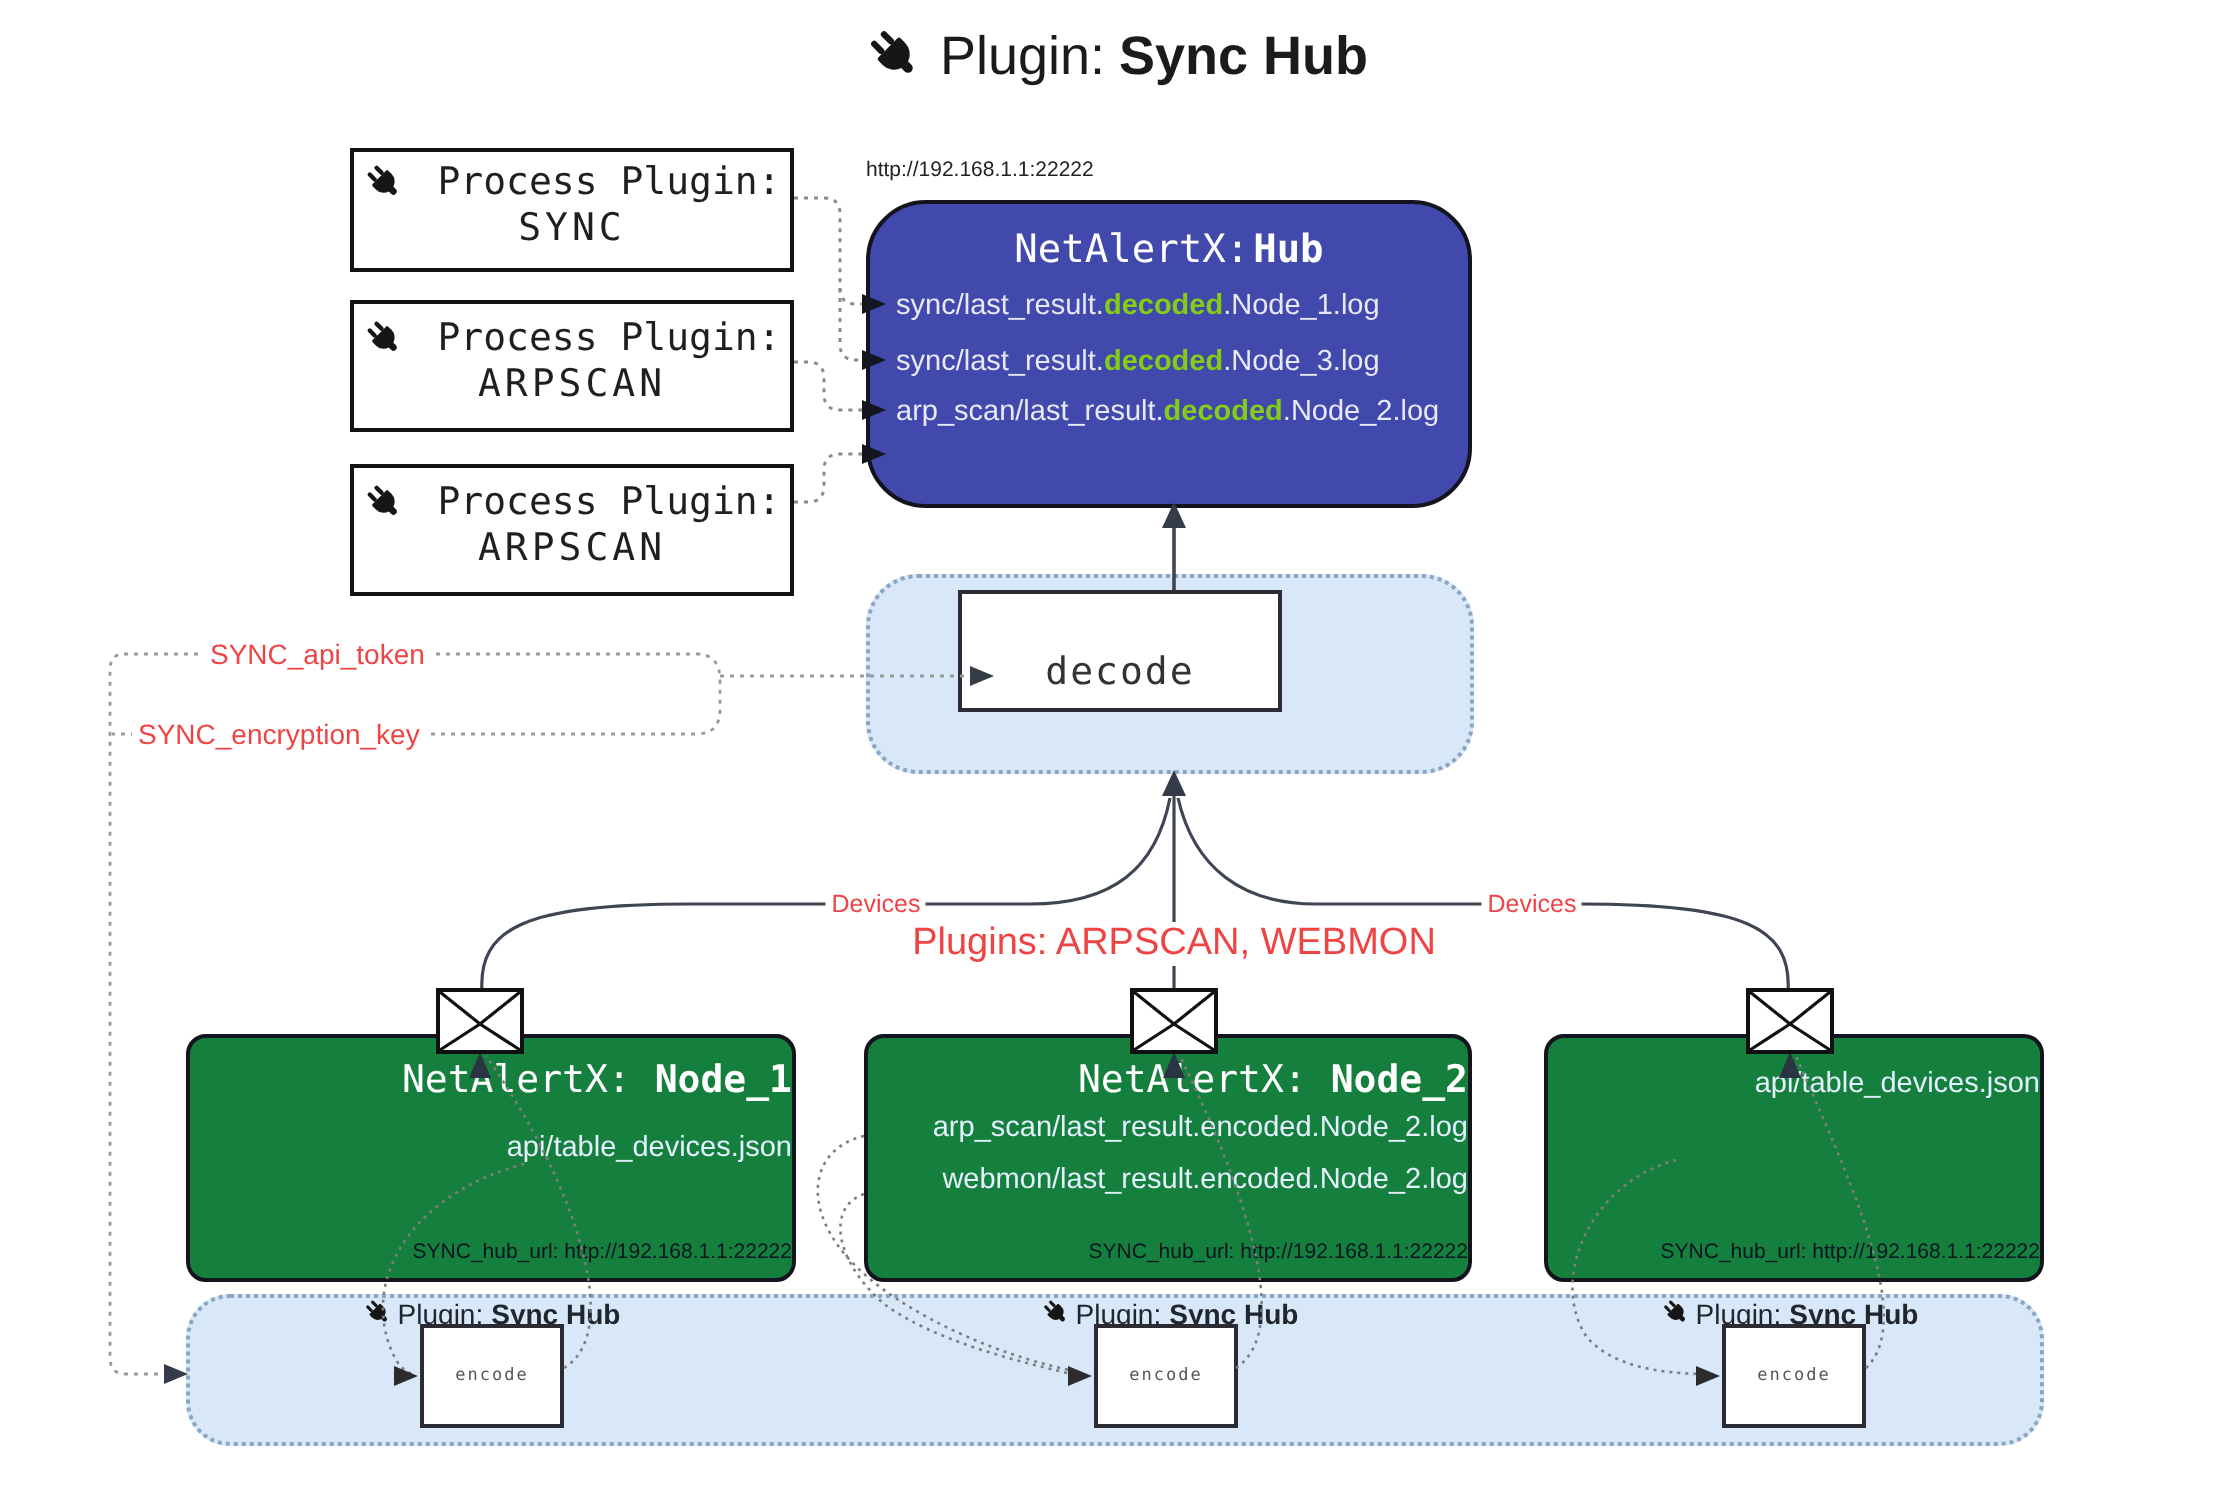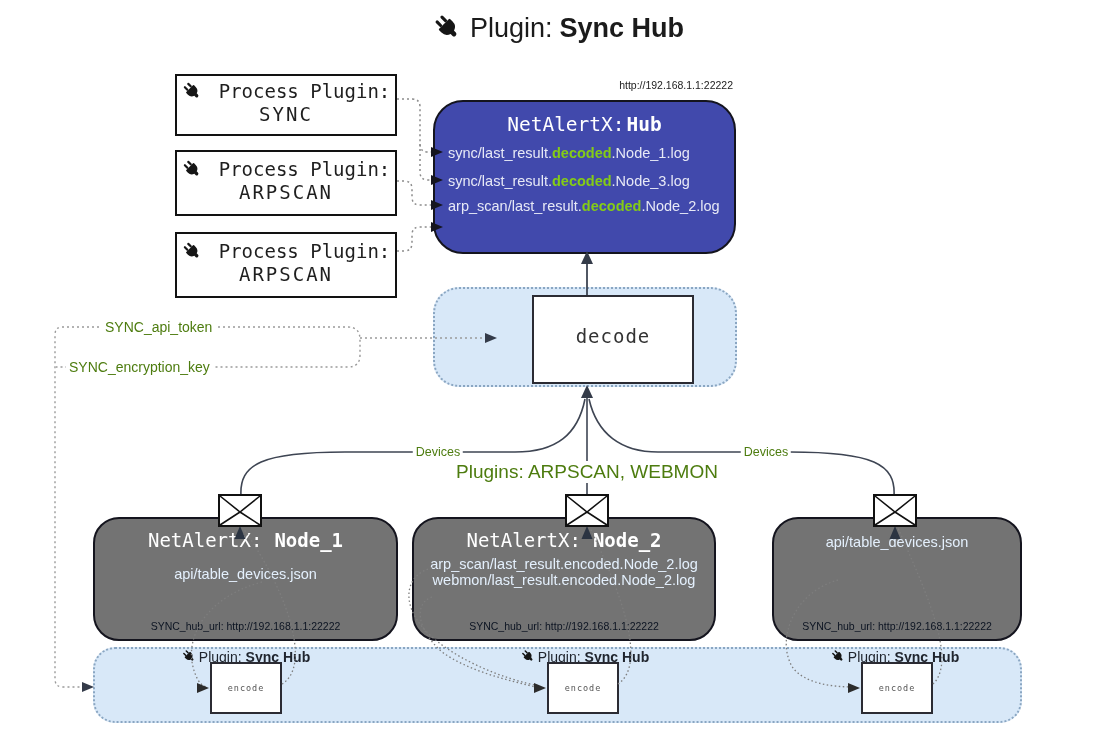--- a/index.html
+++ b/index.html
@@ -16,41 +16,41 @@
 
   
   .pbox{left:175px;width:218px;border:2px solid #121212;background:#fff;text-align:center;
         padding-top:4px;z-index:2}
   .pline1{display:flex;align-items:center;justify-content:center;gap:16px;
           font-size:19px;color:#1f1f1f}
   .pline1 .picon{width:21px;height:21px;flex:0 0 auto}
   .pline2{font-size:19px;letter-spacing:2px;color:#1f1f1f;margin-top:1px}
 
   
-  .hub-url{left:433px;top:79px;width:300px;text-align:right;font-size:10.5px;color:#222;z-index:3}
+  .hub-url{left:433px;top:79px;width:300px;text-align:left;font-size:10.5px;color:#222;z-index:3}
   .hub{left:433px;top:100px;width:299px;height:150px;border-radius:30px;background:#4149ac;
        border:2px solid #14141e;z-index:2;color:#fff}
   .hub-title{text-align:center;margin-top:11px;font-size:19.5px}
   .hub-title .hname{font-weight:bold;margin-left:2px}
   .hub-row{position:absolute;left:13px;white-space:nowrap;font-size:14.5px;color:#e7e9f6}
   .hub-row b{color:#84cc16}
 
   
   .dband{left:433px;top:287px;width:304px;height:100px;border-radius:26px;background:#d8e8f8;
          border:2px dotted #8aa6c2;box-sizing:border-box;z-index:2}
-  .dbox{left:532px;top:295px;width:162px;height:89px;background:#fff;border:2px solid #2b2b33;
+  .dbox{left:479px;top:295px;width:162px;height:61px;background:#fff;border:2px solid #2b2b33;
         box-sizing:border-box;z-index:3;text-align:center;line-height:79px;font-size:19px;
         letter-spacing:1px;color:#333}
 
   
-  .wlbl{background:#fff;padding:0 3px;color:#4d7c0f;z-index:6;white-space:nowrap}
-
-  
-  .node{top:517px;height:120px;border-radius:26px;background:#737373;border:2px solid #14141e;
-        box-sizing:content-box;color:#fff;text-align:center;z-index:2}
+  .wlbl{background:#fff;padding:0 3px;color:#ef4444;z-index:6;white-space:nowrap}
+
+  
+  .node{top:517px;height:120px;border-radius:10px;background:#15803d;border:2px solid #14141e;
+        box-sizing:content-box;color:#fff;text-align:right;z-index:2}
   .ntitle{margin-top:10px;font-size:19px}
   .ntitle .nname{font-weight:bold;margin-left:12px}
   .nfile{font-size:14.5px;color:#e4f0fd}
   .nurl{position:absolute;bottom:7px;left:0;width:100%;font-size:10.5px;color:#0c1422}
 
   .env{top:494px;width:44px;height:33px;z-index:6}
 
   
   .eband{left:93px;top:647px;width:929px;height:76px;border-radius:22px;background:#d8e8f8;
          border:2px dotted #8aa6c2;box-sizing:border-box;z-index:1}
@@ -127,24 +127,24 @@
   </div>
 
   <div class="abs dband"></div>
   <div class="abs dbox mono">decode</div>
 
   <div class="abs node" style="left:93px;width:301px">
     <div class="ntitle mono"><span>NetAlertX:</span><span class="nname">Node_1</span></div>
     <div class="nfile sans" style="margin-top:15px">api/table_devices.json</div>
     <div class="nurl sans">SYNC_hub_url: http://192.168.1.1:22222</div>
   </div>
-  <div class="abs node" style="left:412px;width:300px">
+  <div class="abs node" style="left:432px;width:300px">
     <div class="ntitle mono"><span>NetAlertX:</span><span class="nname">Node_2</span></div>
     <div class="nfile sans" style="margin-top:5px">arp_scan/last_result.encoded.Node_2.log</div>
-    <div class="nfile sans" style="">webmon/last_result.encoded.Node_2.log</div>
+    <div class="nfile sans" style="margin-top:10px">webmon/last_result.encoded.Node_2.log</div>
     <div class="nurl sans">SYNC_hub_url: http://192.168.1.1:22222</div>
   </div>
   <div class="abs node" style="left:772px;width:246px">
     <div class="nfile sans" style="margin-top:15px">api/table_devices.json</div>
     <div class="nurl sans">SYNC_hub_url: http://192.168.1.1:22222</div>
   </div>
 
   <div class="abs eband"></div>
 
   <div class="abs elbl sans" style="left:246px">

